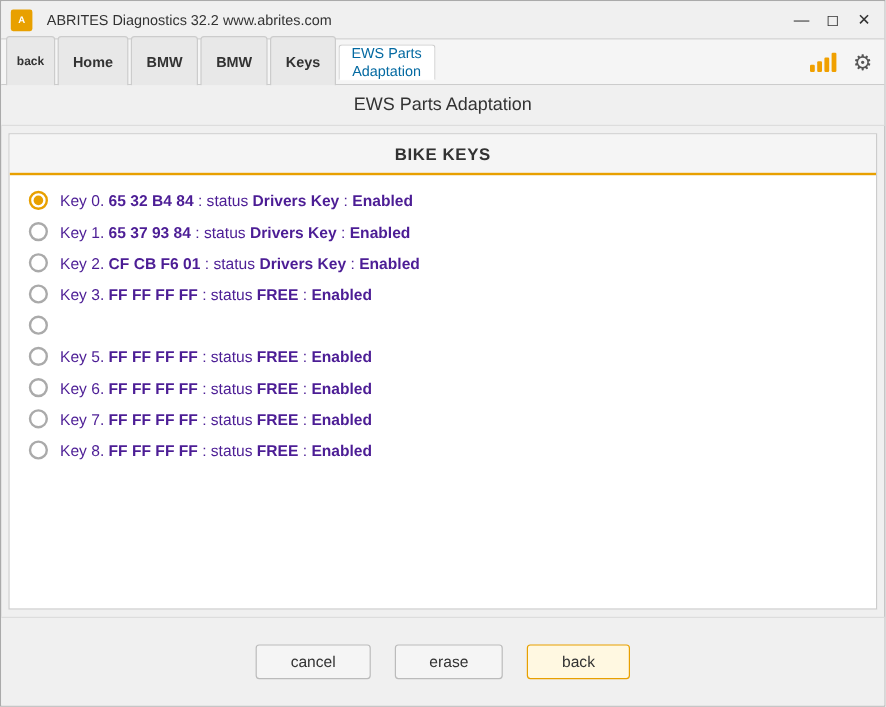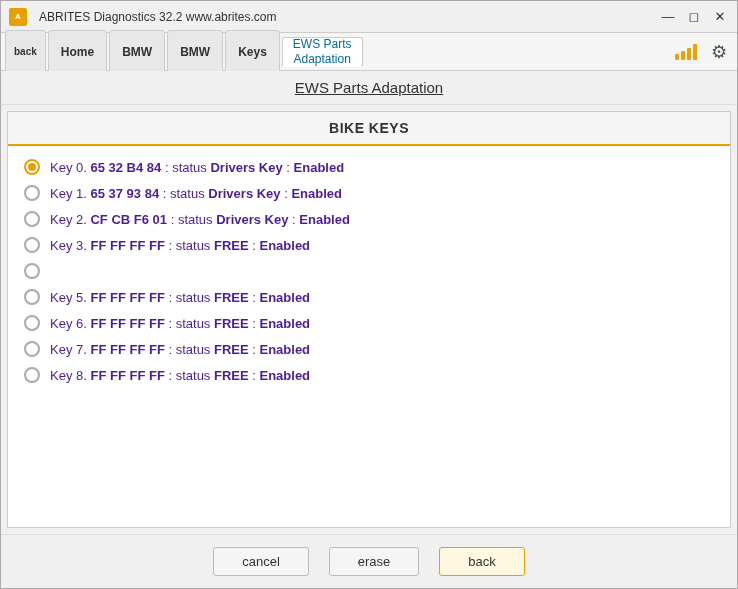--- a/index.html
+++ b/index.html
@@ -135,21 +135,20 @@
     }
 
     
     .page-header {
       text-align: center;
       padding: 8px;
       font-size: 15px;
       color: #333;
       background: #f0f0f0;
       border-bottom: 1px solid #ddd;
-      text-decoration: underline;
     }
 
     
     .content-area {
       flex: 1;
       background: #fff;
       margin: 6px;
       border: 1px solid #ccc;
       overflow: hidden;
       display: flex;
@@ -211,21 +210,21 @@
     }
     .key-label .key-code {
       font-weight: bold;
     }
 
     
     .bottom-bar {
       display: flex;
       justify-content: center;
       align-items: flex-end;
-      padding: 12px 20px;
+      padding: 22px 20px;
       gap: 20px;
       background: #f0f0f0;
       border-top: 1px solid #ddd;
     }
     .action-btn {
       padding: 6px 28px;
       background: #f5f5f5;
       border: 1px solid #bbb;
       border-radius: 3px;
       cursor: pointer;

